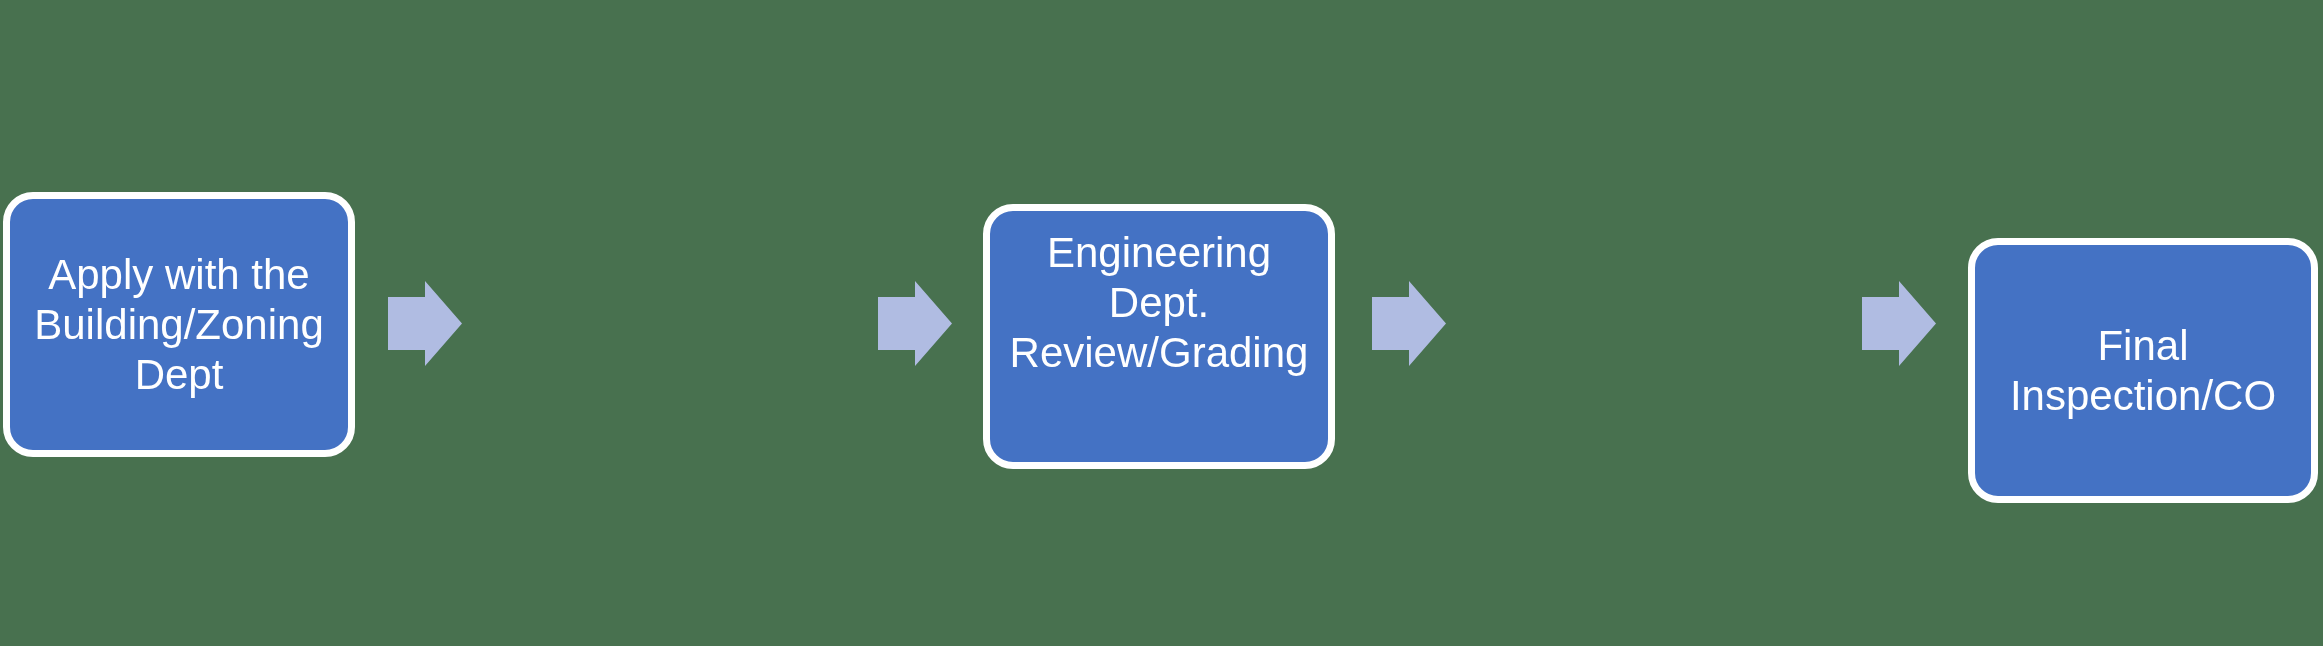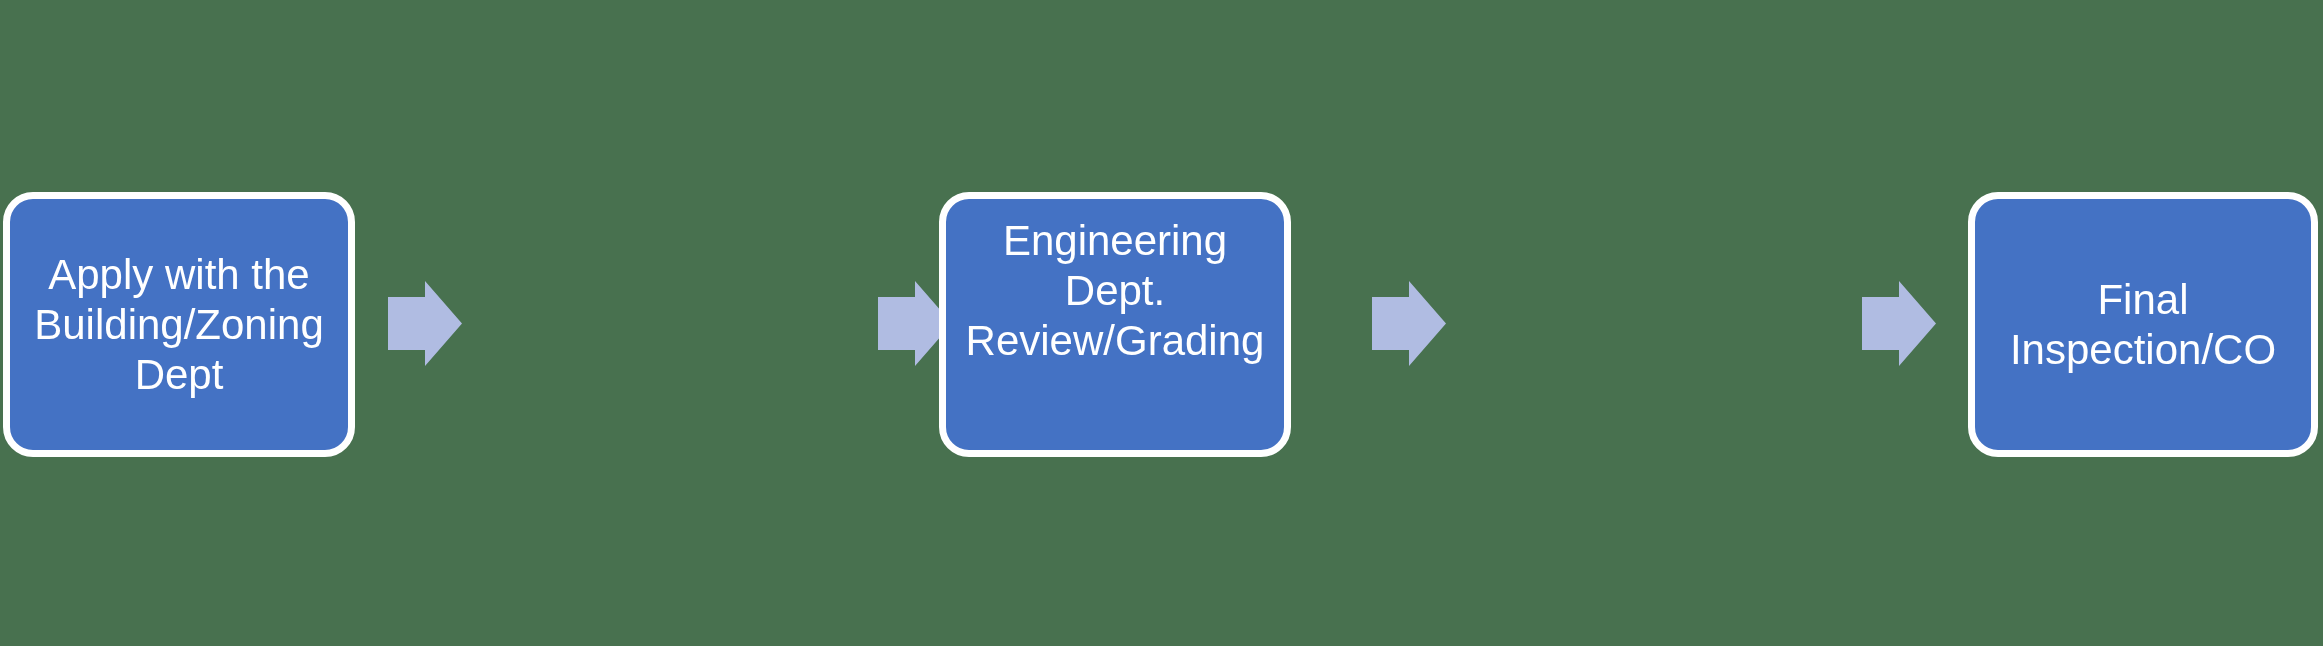--- a/index.html
+++ b/index.html
@@ -31,23 +31,23 @@
   .node-label {
     color: #FFFFFF;
     font-size: 42px;
     line-height: 50px;
     text-align: center;
     white-space: pre-line;
     width: 100%;
   }
   .node-1 { left: 3px; }
   .node-2 { left: 493px; }
-  .node-3 { left: 939px; }
+  .node-3 { left: 983px; margin-top: 12px; }
   .node-4 { left: 1478px; }
-  .node-5 { left: 1968px; width: 350px; }
+  .node-5 { left: 1968px; width: 350px; margin-top: 46px; }
   
   .node-3 .node-label { transform: translateY(-34px); }
 
   .arrow {
     position: absolute;
     top: 281px;
     width: 74px;
     height: 85px;
   }
   .arrow polygon { fill: #B0BCE2; }

